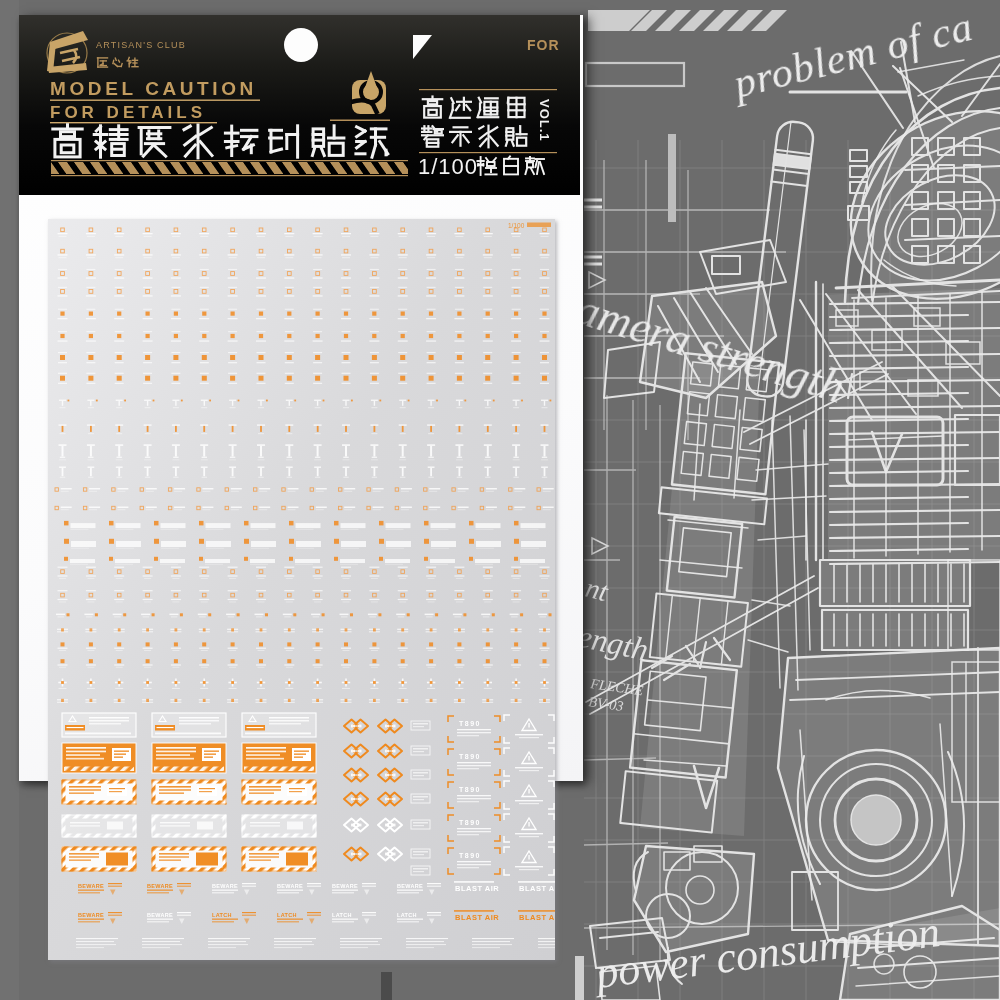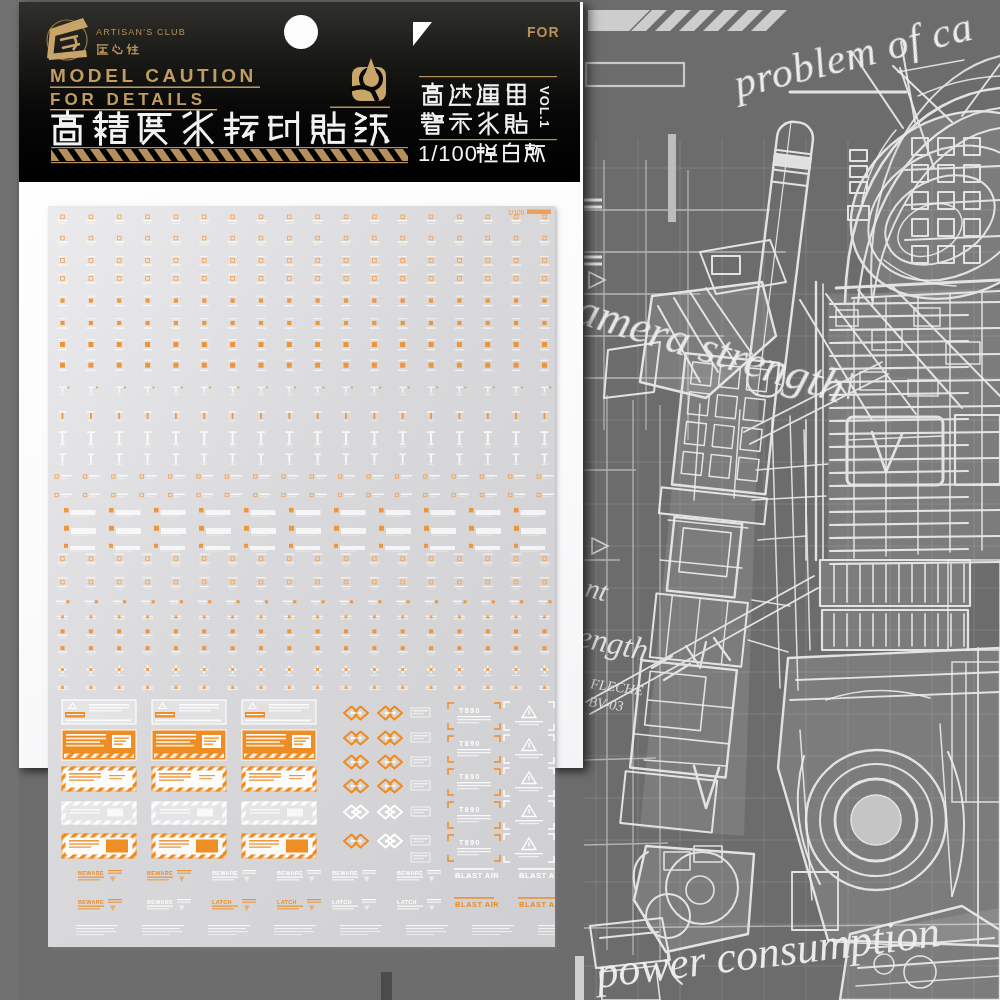--- a/index.html
+++ b/index.html
@@ -298,21 +298,21 @@
       <line x1="966" y1="662" x2="966" y2="802"></line>
       <rect x="948" y="560" width="52" height="90"></rect>
       <path d="M872,300 C862,150 938,70 1000,56" stroke-width="2"></path>
       <line x1="898" y1="72" x2="964" y2="60"></line>
       <path d="M918,96 q40,-18 82,-20"></path>
       <line x1="856" y1="986" x2="1000" y2="976"></line>
       <circle cx="884" cy="964" r="10"></circle>
     </g>
   </svg>
 <div class="abs" style="left:0;top:0;width:19px;height:1000px;background:#717171"></div>
-<div class="abs" style="left:19px;top:2px;width:564px;height:766px;background:linear-gradient(160deg,#ffffff 0%,#fbfbfc 60%,#f4f4f6 100%);box-shadow:7px 2px 10px rgba(25,25,25,0.55),2px 4px 6px rgba(30,30,30,0.5)">
+<div class="abs" style="left:19px;top:15px;width:564px;height:766px;background:linear-gradient(160deg,#ffffff 0%,#fbfbfc 60%,#f4f4f6 100%);box-shadow:7px 2px 10px rgba(25,25,25,0.55),2px 4px 6px rgba(30,30,30,0.5)">
     <div style="position:absolute;left:0;top:0;width:561px;height:180px;background:linear-gradient(180deg,#31302c 0%,#1a1a17 30%,#070707 62%,#000 100%);">
       <svg width="561" height="180" style="position:absolute;left:0;top:0">
         <defs>
           <pattern id="gstripe" width="16" height="13" patternUnits="userSpaceOnUse" patternTransform="skewX(35)">
             <rect width="16" height="13" fill="#000"></rect>
             <rect width="9" height="13" fill="#b5905a"></rect>
           </pattern>
         </defs>
         <circle cx="48" cy="38" r="20" fill="none" stroke="#a5854e" stroke-width="1.2" opacity="0.9"></circle>
         <polygon points="31,27 64,16 69,25 36,34" fill="#c8a468"></polygon>

